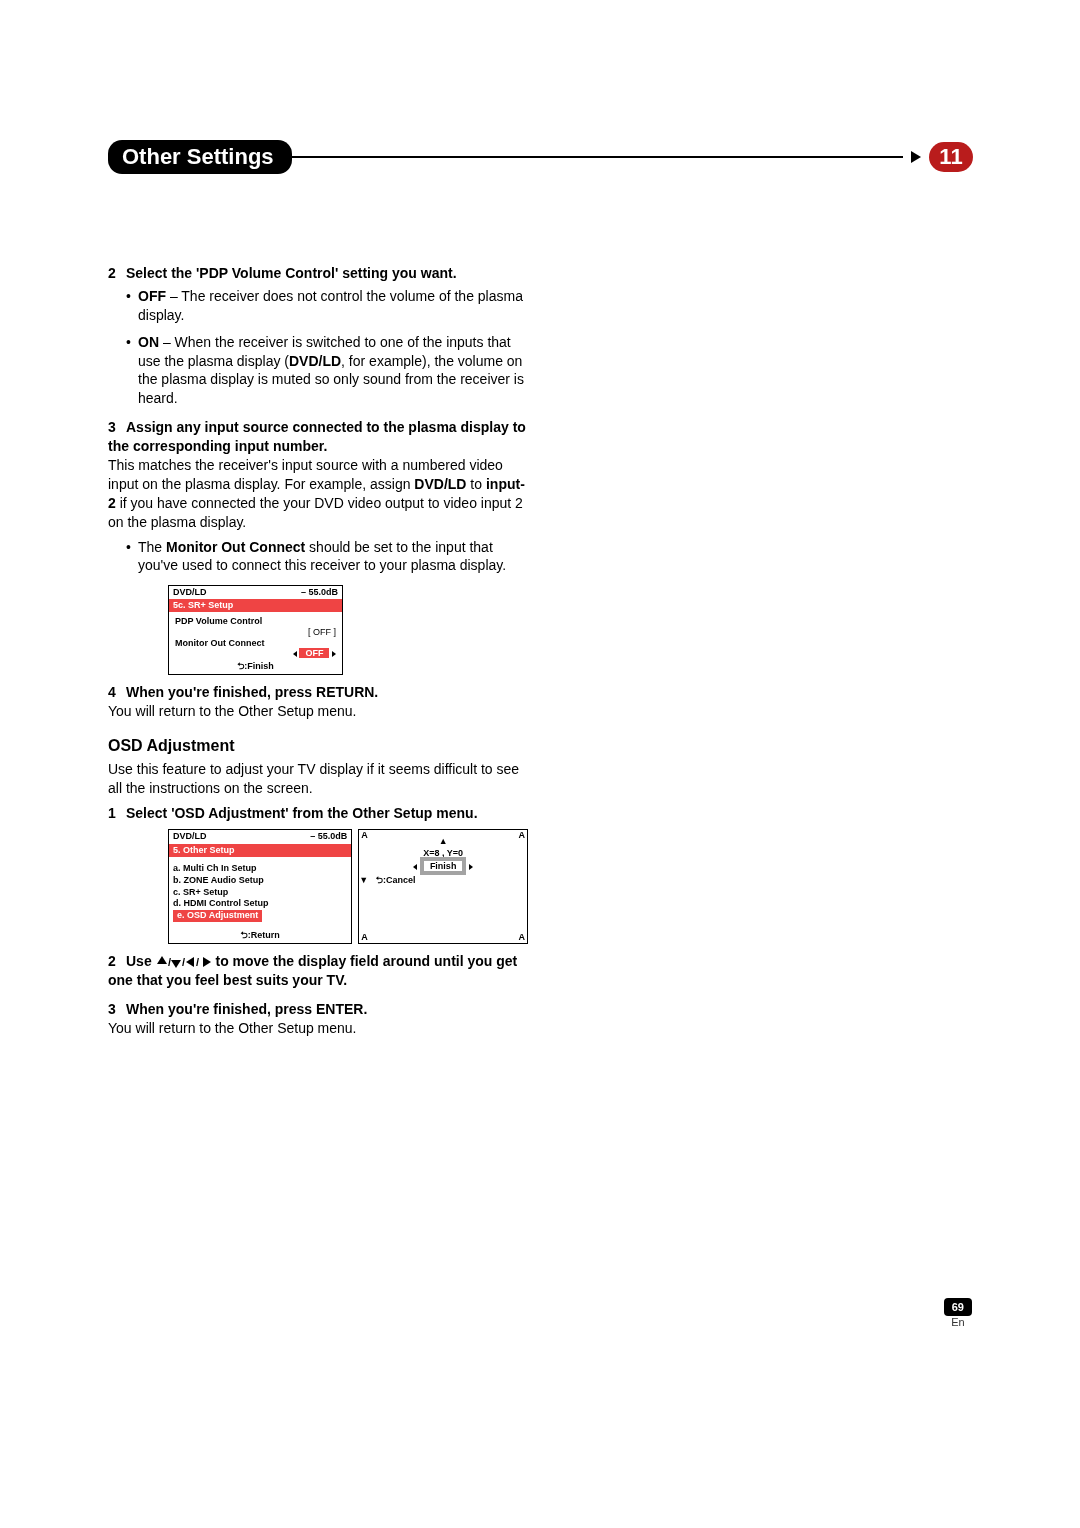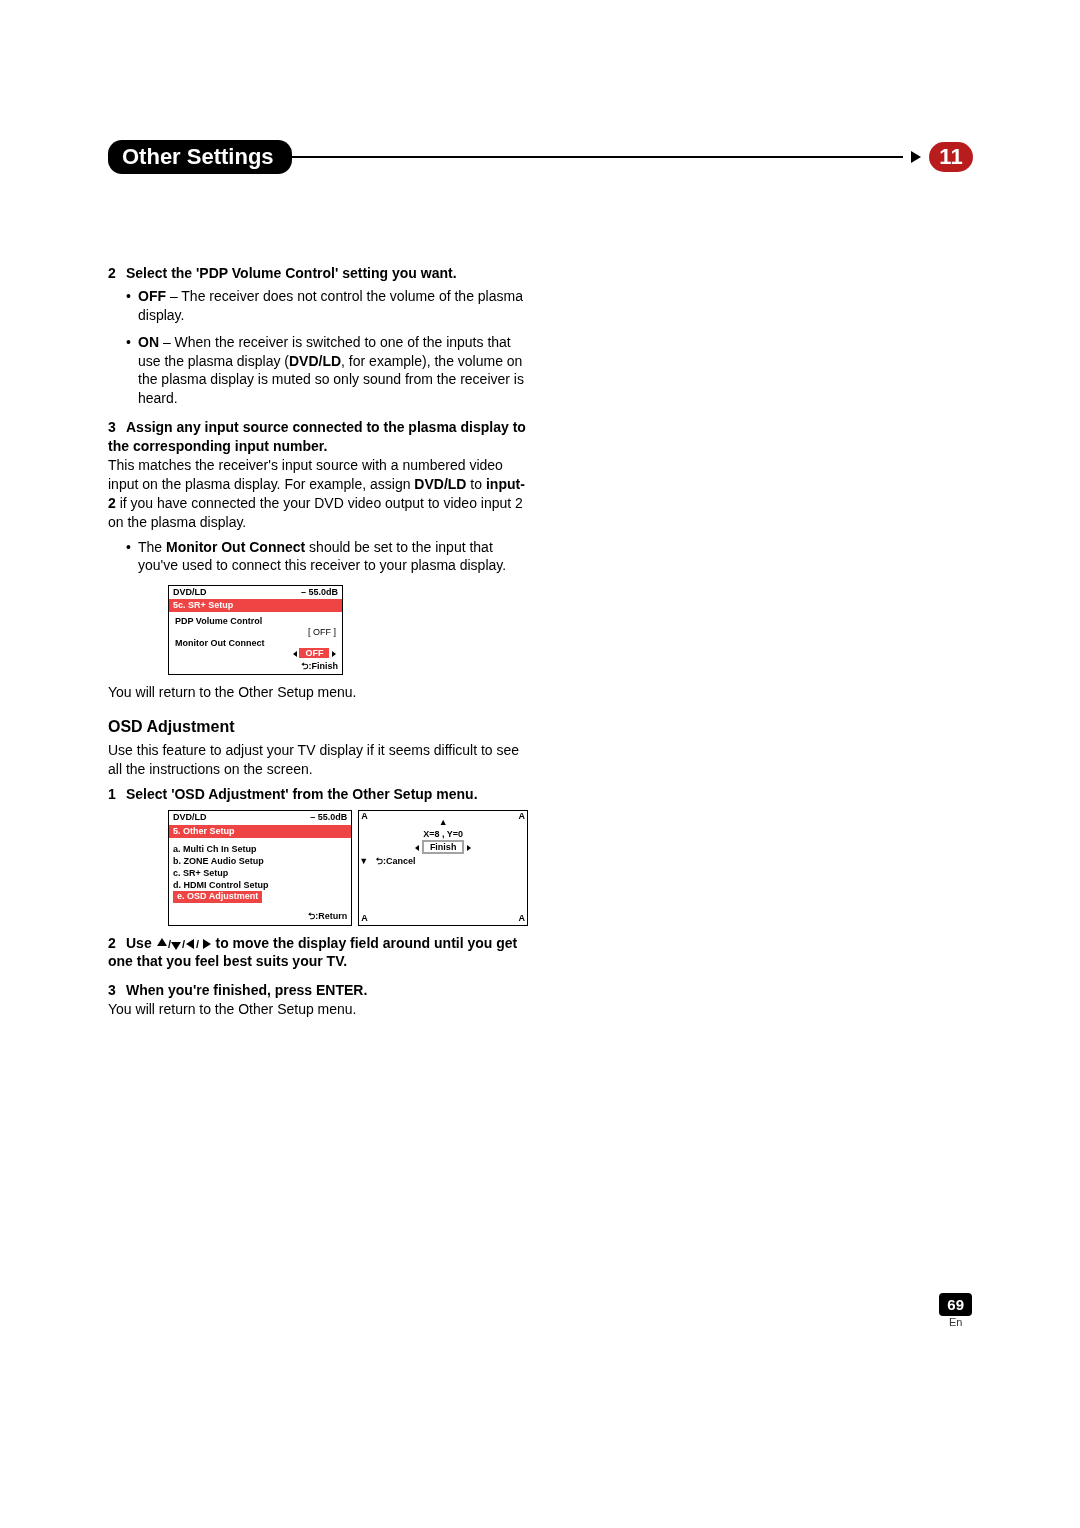--- a/index.html
+++ b/index.html
@@ -76,21 +76,21 @@
     width: 175px;
     border: 1px solid #000;
     font-size: 9px;
     line-height: 1.2;
     font-family: Arial, sans-serif;
     margin: 6px 0 8px 60px;
     background: #fff;
   }
   .osd-row { display: flex; justify-content: space-between; padding: 1px 4px; }
   .osd-hl { background: #ef4444; color: #fff; }
-  .osd-footer { text-align: right; padding: 2px 4px; }
+  .osd-footer { text-align: center; padding: 2px 4px; }
   .osd-pair { display:flex; gap:6px; margin: 6px 0 8px 60px; }
   .osd-box2 {
     border: 1px solid #000;
     font-size: 9px;
     line-height: 1.3;
     background:#fff;
   }
   .osd-box2.left { width: 190px; }
   .osd-box2.right { width: 175px; position: relative; }
   .corner { position:absolute; font-size:9px; font-weight:bold; }
@@ -102,21 +102,21 @@
   .page-footer {
     position: absolute;
     right: 108px;
     bottom: 200px;
     text-align: center;
   }
   .pg-badge {
     background: #000;
     color: #fff;
     font-weight: bold;
-    font-size: 15px;
+    font-size: 11px;
     padding: 3px 8px;
     border-radius: 4px;
   }
   .pg-lang { font-size: 11px; color: #333; margin-top: 0; }
   .arrows-inline svg { vertical-align: -2px; }
   .bold { font-weight: bold; }
   .tri { display:inline-block; width:0; height:0; vertical-align:middle;}
   .tri.l { border-top:3px solid transparent; border-bottom:3px solid transparent; border-right:4px solid #000;}
   .tri.r { border-top:3px solid transparent; border-bottom:3px solid transparent; border-left:4px solid #000;}
 </style>
@@ -174,20 +174,23 @@
           <span class="tri l"></span>
           <span class="osd-hl bold" style="padding:0 6px;">OFF</span>
           <span class="tri r"></span>
         </div>
       </div>
       <div class="osd-footer bold">
         <span>⮌</span><span>:Finish</span>
       </div>
     </div>
 
+    <div class="step-head">
+      <span class="num">4</span><span>When you're finished, press RETURN.</span>
+    </div>
     <div class="para">You will return to the Other Setup menu.</div>
 
     <div class="section-title">OSD Adjustment</div>
     <div class="para">Use this feature to adjust your TV display if it seems difficult to see all the instructions on the screen.</div>
 
     <div class="step-head">
       <span class="num">1</span><span>Select 'OSD Adjustment' from the Other Setup menu.</span>
     </div>
 
     <div class="osd-pair">
@@ -212,21 +215,21 @@
       </div>
       <div class="osd-box2 right">
         <span class="corner tl">A</span>
         <span class="corner tr">A</span>
         <span class="corner bl">A</span>
         <span class="corner br">A</span>
         <div style="text-align:center; padding-top:6px;" class="bold">▲</div>
         <div style="text-align:center;" class="bold">X=8  , Y=0</div>
         <div style="text-align:center; margin:2px 0;">
           <span class="tri l"></span>
-          <span style="border:2px solid #a3a3a3; padding:0 6px;" class="bold">Finish</span>
+          <span style="border:4px solid #a3a3a3; padding:0 6px;" class="bold">Finish</span>
           <span class="tri r"></span>
         </div>
         <div style="text-align:left; padding:0 4px 2px 0;" class="bold">
           <span style="float:none;">▼</span>
           &nbsp;&nbsp;<span>⮌</span><span>:Cancel</span>
         </div>
       </div>
     </div>
 
     <div class="step-head">

